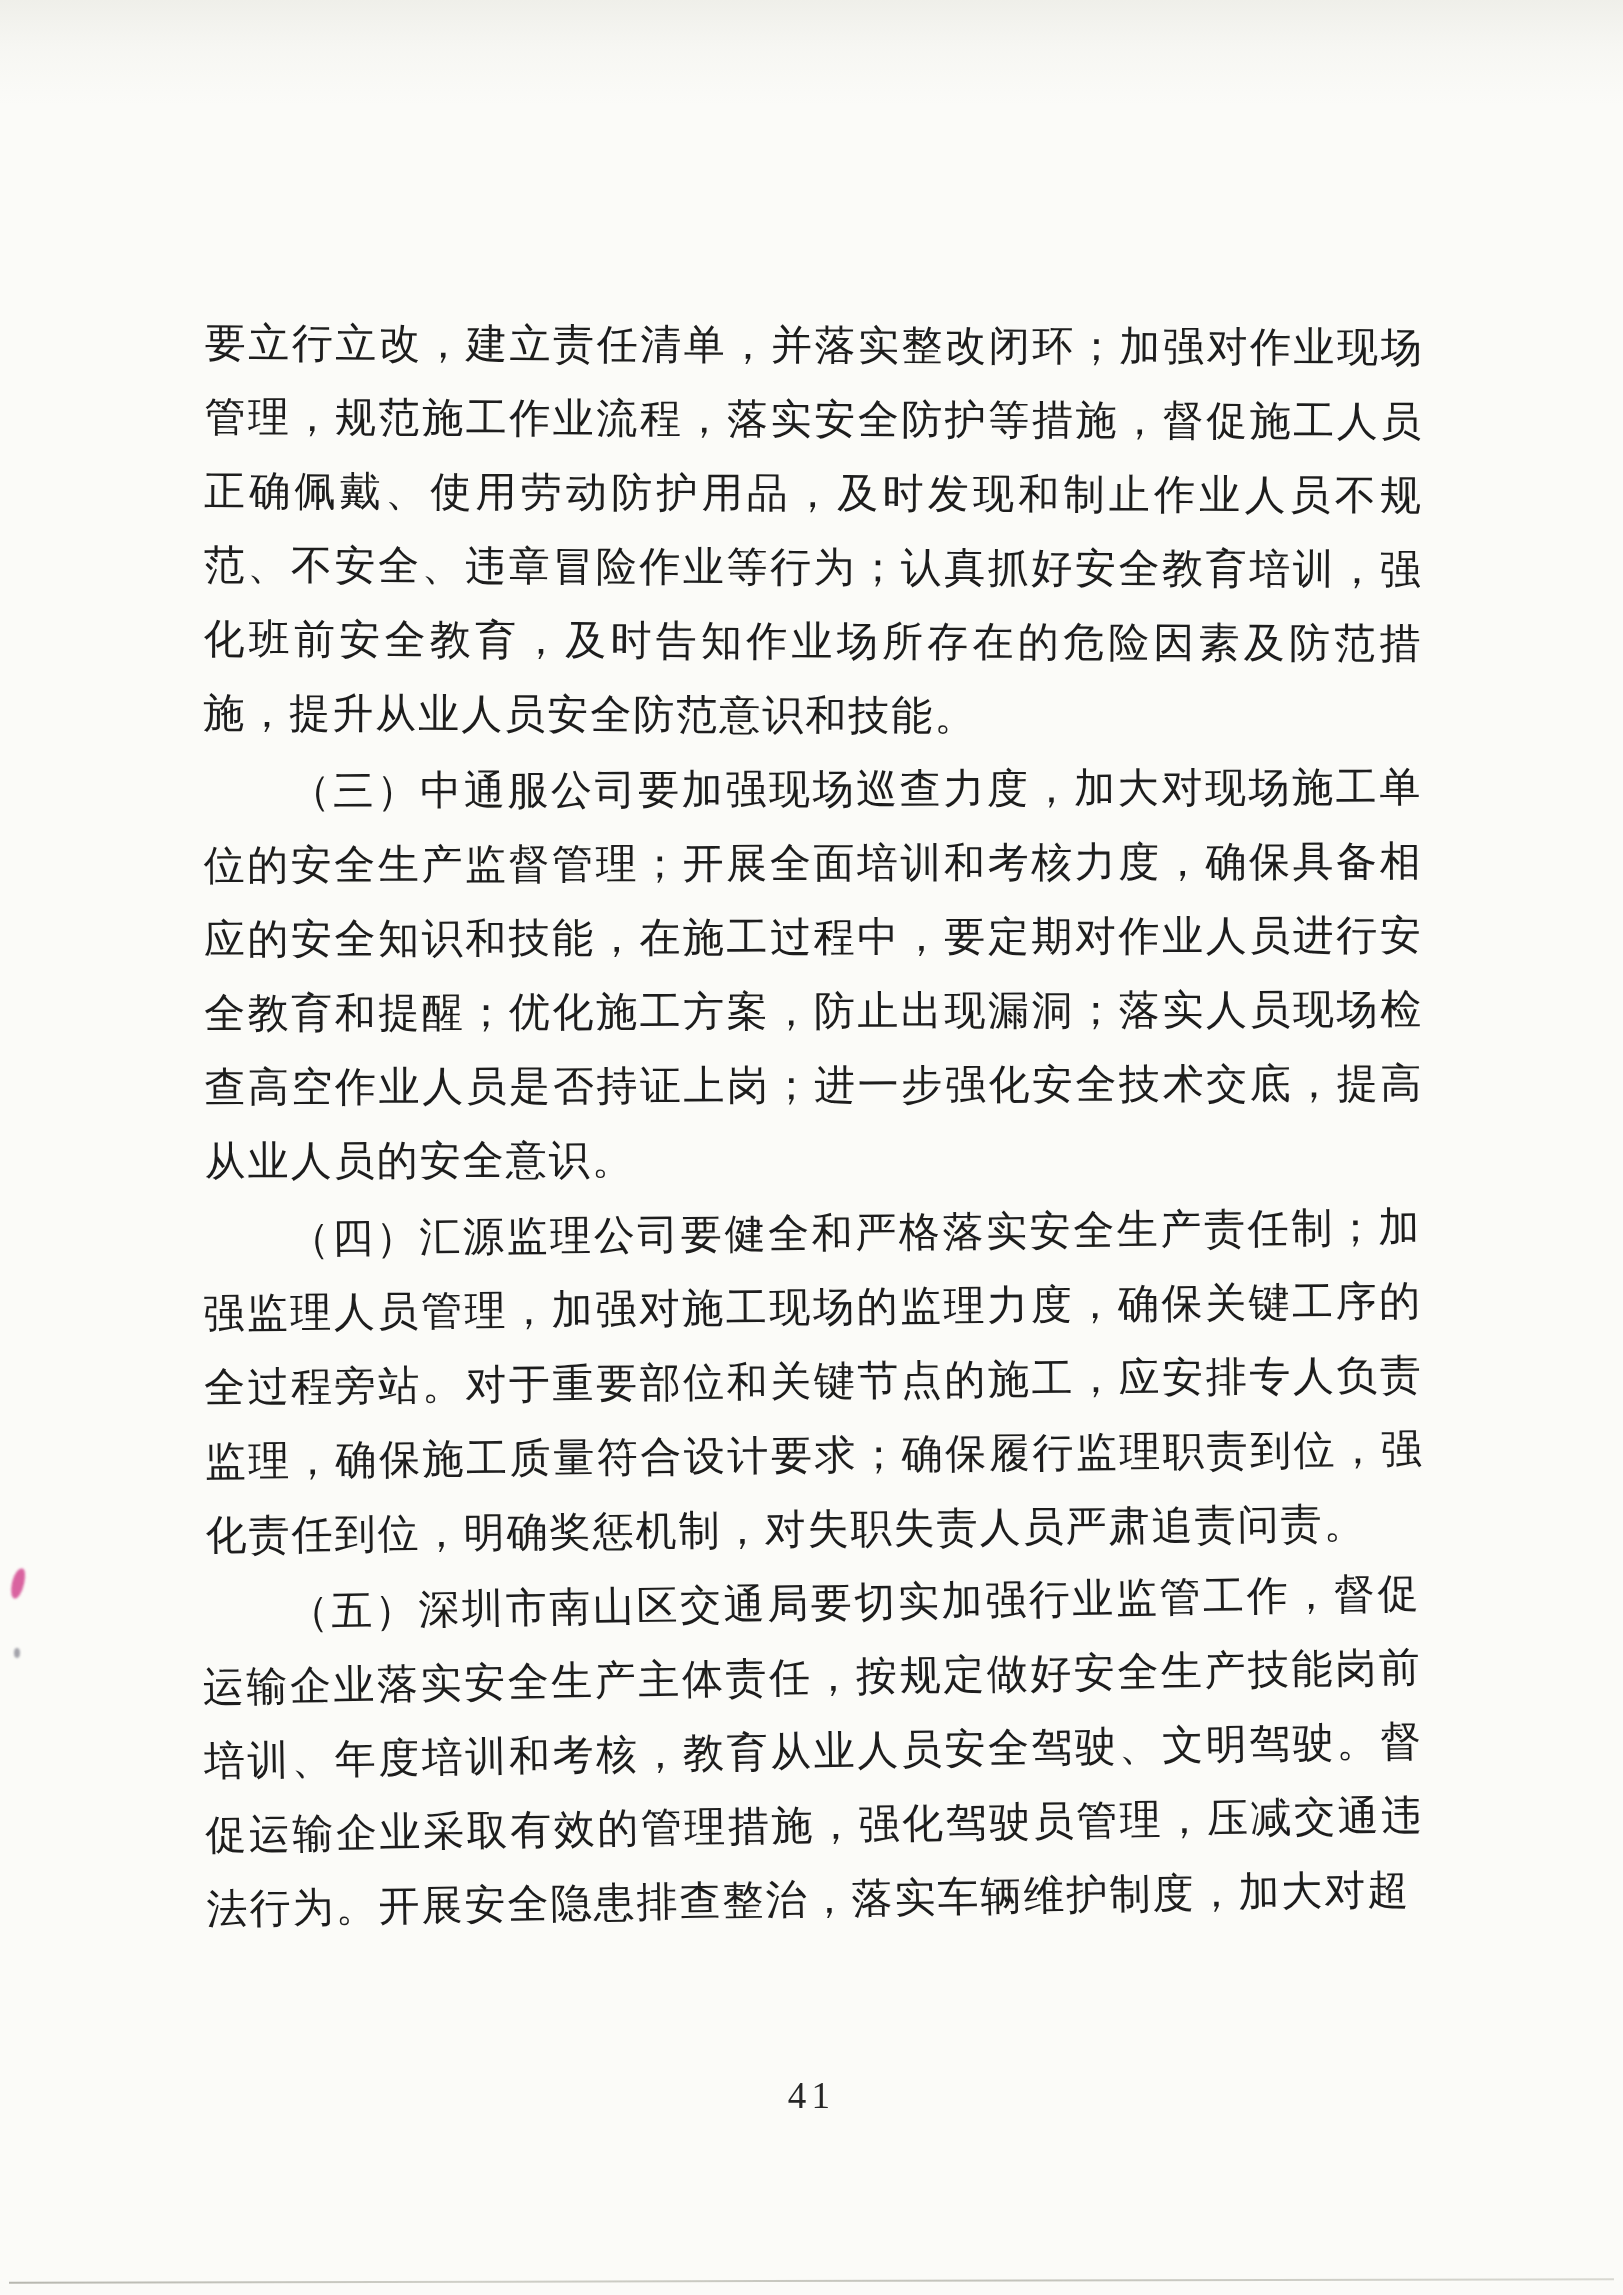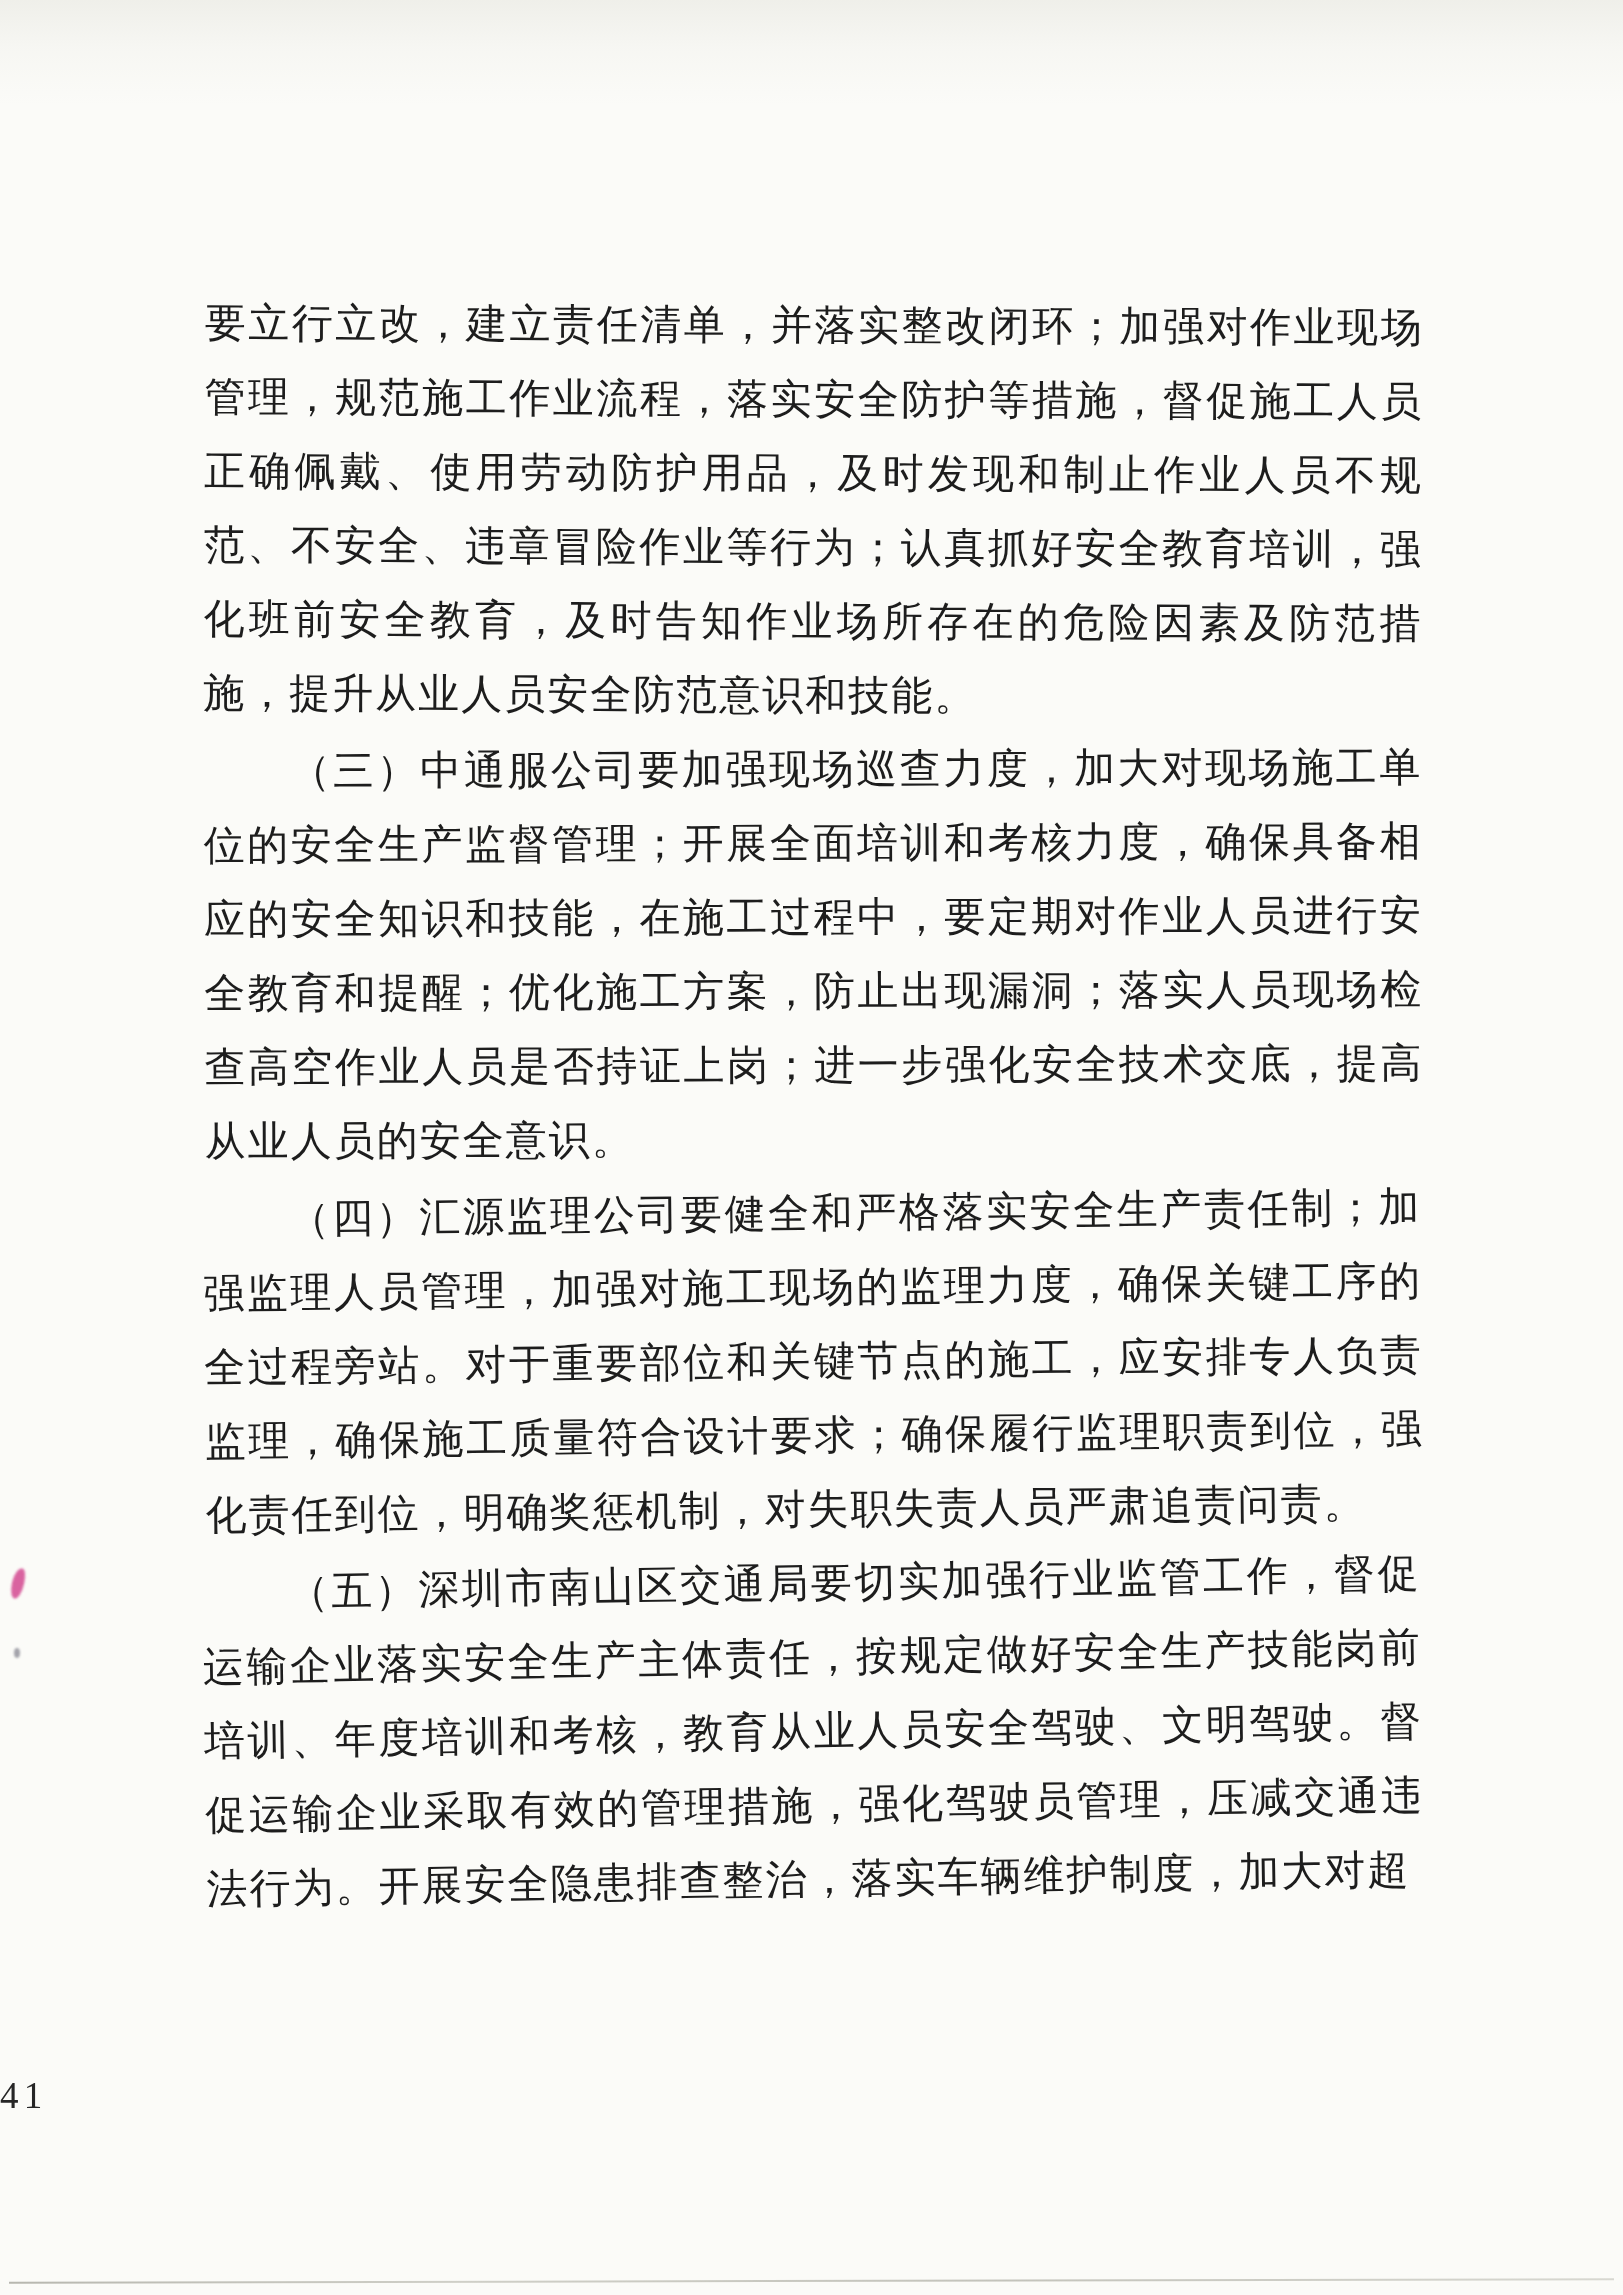--- a/index.html
+++ b/index.html
@@ -22,21 +22,21 @@
   .scan-top-shade {
     position: absolute;
     top: 0; left: 0; right: 0;
     height: 105px;
     background: linear-gradient(180deg, rgba(208,208,196,0.28) 0%, rgba(214,214,204,0.12) 45%, rgba(214,214,204,0) 100%);
     pointer-events: none;
   }
   .textblock {
     position: absolute;
     left: 204px;
-    top: 288px;
+    top: 308px;
     width: 1219px;
     color: #1d1d1d;
     font-family: Liberation Serif, serif;
   }
   .para {
     margin: 0;
     font-size: 41px;
     line-height: 74px;
     letter-spacing: 2px;
     text-align: justify;
@@ -47,21 +47,21 @@
   
   .p0 { transform: rotate(0.22deg); }
   .p1 { transform: rotate(-0.2deg); }
   .p2 { transform: rotate(-0.6deg); }
   .p3 { transform: rotate(-0.95deg); }
   .pagenum {
     position: absolute;
     top: 2074px;
     left: 0;
     width: 100%;
-    text-align: left;
+    text-align: center;
     font-size: 37px;
     letter-spacing: 5.2px;
     color: #262626;
   }
   
   .artifact { position: absolute; pointer-events: none; }
   .artifact.pink {
     left: 11.8px; top: 1568px;
     width: 12.4px; height: 31px;
     background: #d65397;

